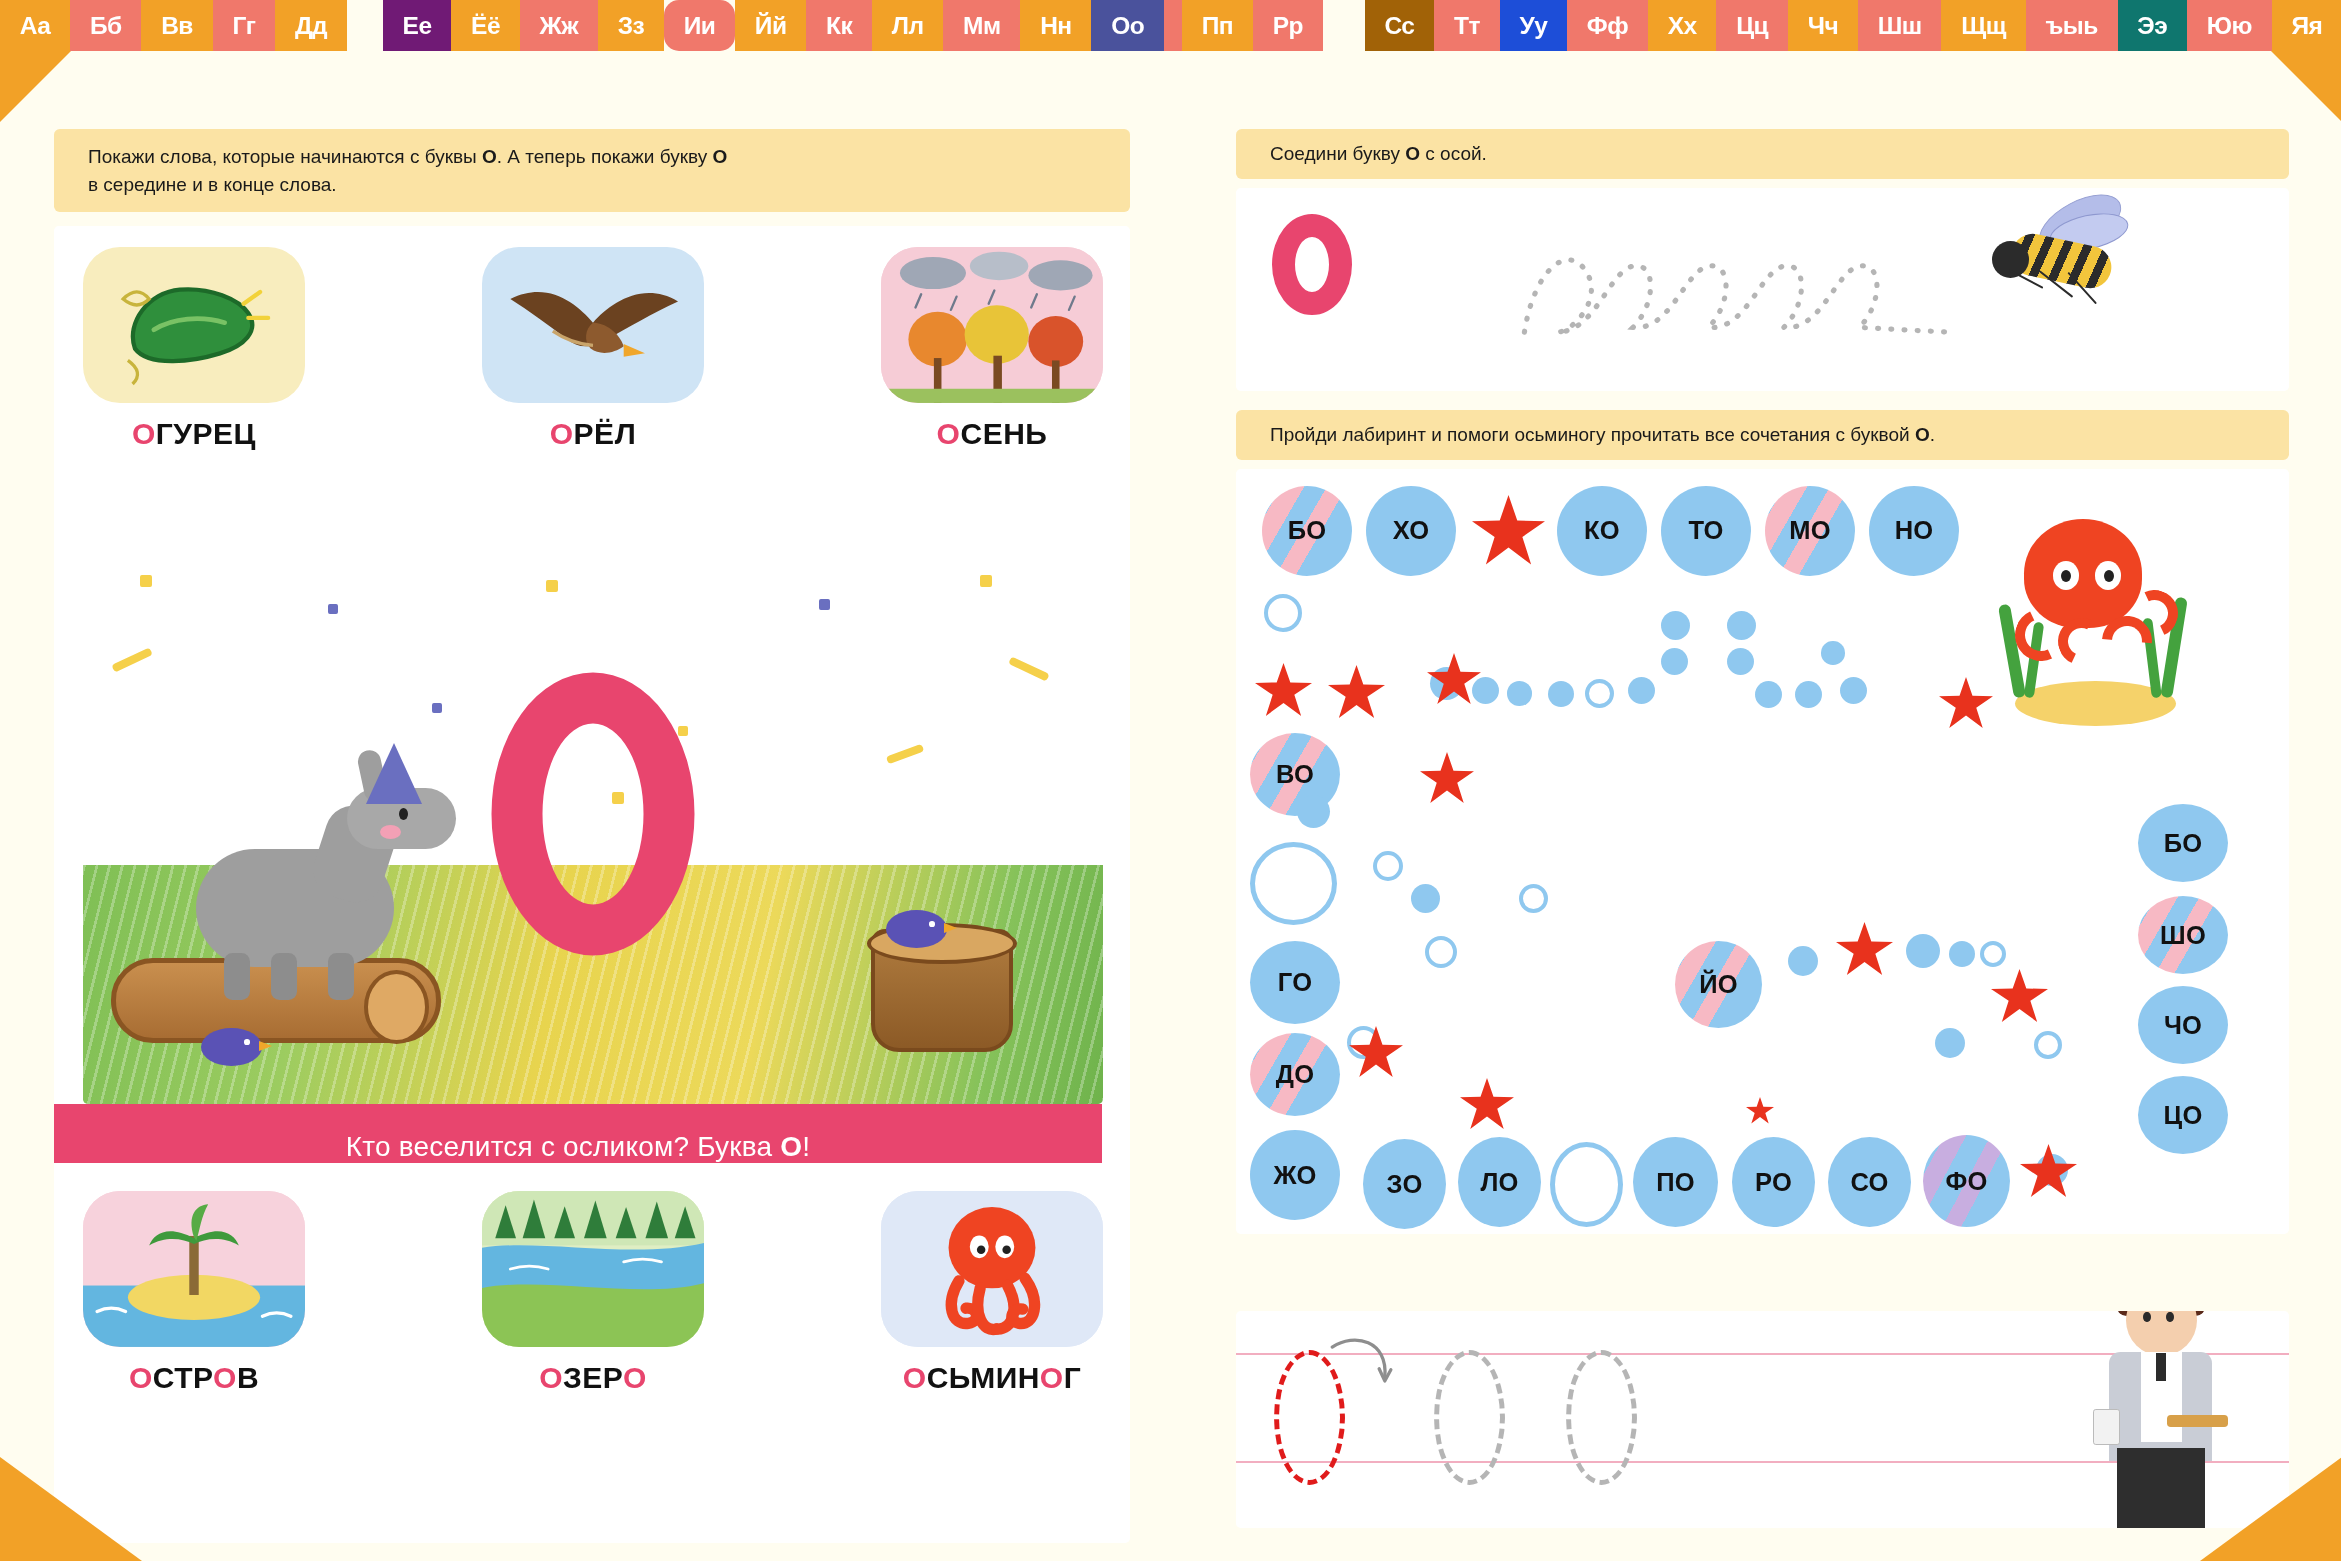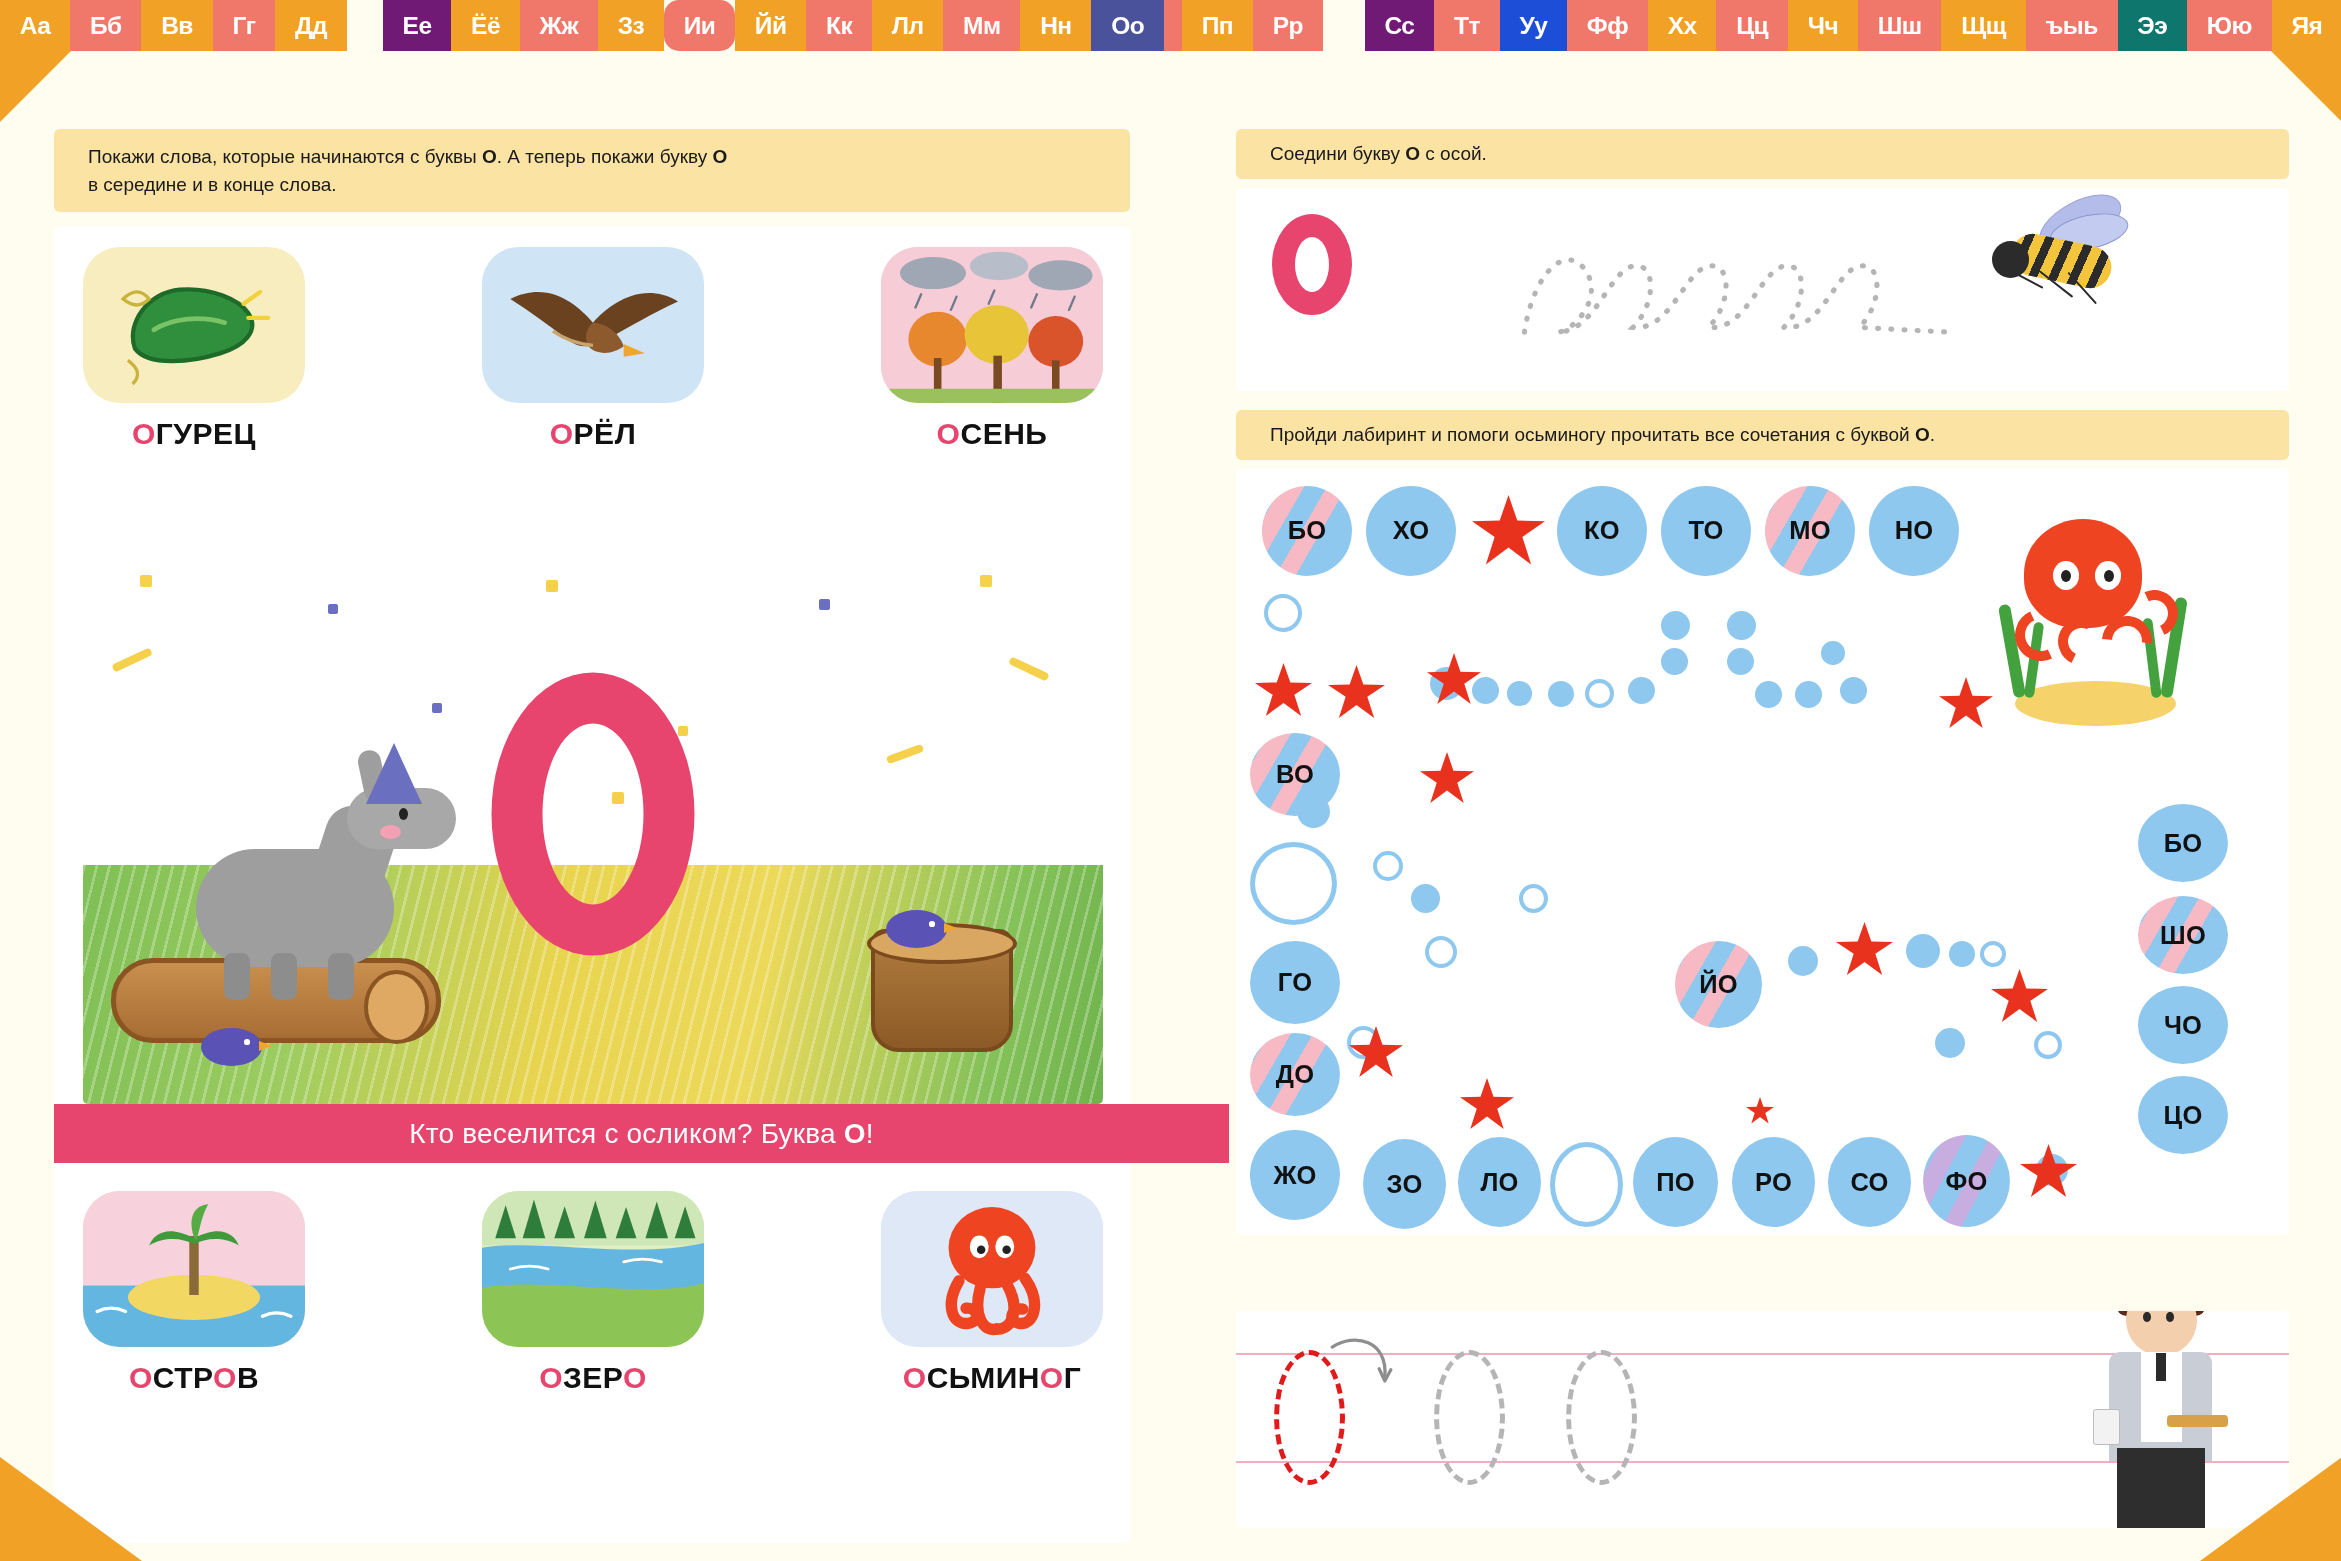--- a/index.html
+++ b/index.html
@@ -239,21 +239,21 @@
       <div class="alpha-cell" style="background: rgb(240, 120, 107); border-radius: 15px;">Ии</div>
       <div class="alpha-cell" style="background: rgb(242, 161, 39);">Йй</div>
       <div class="alpha-cell" style="background: rgb(240, 120, 107);">Кк</div>
       <div class="alpha-cell" style="background: rgb(242, 161, 39);">Лл</div>
       <div class="alpha-cell" style="background: rgb(240, 120, 107);">Мм</div>
       <div class="alpha-cell" style="background: rgb(242, 161, 39);">Нн</div>
       <div class="alpha-cell active" style="background: rgb(240, 120, 107);">Оо</div>
       <div class="alpha-cell spacer" style="background: rgb(240, 120, 107);"></div>
       <div class="alpha-cell" style="background: rgb(242, 161, 39);">Пп</div>
       <div class="alpha-cell" style="background: rgb(240, 120, 107);">Рр</div>
-      <div class="alpha-cell" style="background: #701a75; margin-left: 42px;">Сс</div>
+      <div class="alpha-cell" style="background: #a16207; margin-left: 42px;">Сс</div>
       <div class="alpha-cell" style="background: rgb(240, 120, 107);">Тт</div>
       <div class="alpha-cell" style="background: #1d4ed8;">Уу</div>
       <div class="alpha-cell" style="background: rgb(240, 120, 107);">Фф</div>
       <div class="alpha-cell" style="background: rgb(242, 161, 39);">Хх</div>
       <div class="alpha-cell" style="background: rgb(240, 120, 107);">Цц</div>
       <div class="alpha-cell" style="background: rgb(242, 161, 39);">Чч</div>
       <div class="alpha-cell" style="background: rgb(240, 120, 107);">Шш</div>
       <div class="alpha-cell" style="background: rgb(242, 161, 39);">Щщ</div>
       <div class="alpha-cell" style="background: rgb(240, 120, 107);">ъыь</div>
       <div class="alpha-cell" style="background: #0f766e;">Ээ</div>
@@ -360,21 +360,21 @@
       <div class="confetti" style="left:736px;top:52px; width:11.3px;height:11.3px;background:#6a6fc0;"></div>
       <div class="confetti" style="left:897px;top:28px;  width:12.3px;height:12.3px;background:#f5d04a;"></div>
       <div class="confetti" style="left:529px;top:245px; width:12.3px;height:12.3px;background:#f5d04a;"></div>
       <div class="confetti" style="left:595px;top:179px; width:10.4px;height:10.4px;background:#f5d04a;"></div>
       <div class="confetti" style="left:349px; top:156px; width:10.4px;height:10.4px;background:#6a6fc0;"></div>
       <div class="confetti" style="left:28px;  top:109px; width:42px;height:7.6px;background:#f5d04a;border-radius:3.8px;transform:rotate(-25deg);"></div>
       <div class="confetti" style="left:925px;top:118px; width:42px;height:7.6px;background:#f5d04a;border-radius:3.8px;transform:rotate(25deg);"></div>
       <div class="confetti" style="left:803px;top:203px; width:38px;height:7.6px;background:#f5d04a;border-radius:3.8px;transform:rotate(-20deg);"></div>
     </div>
 
-    <div class="caption-bar" style="left:54px; top:1053px; width:1175px; height:59px;">
+    <div class="caption-bar" style="left:54px; top:1053px; width:1048px; height:59px;align-items:flex-end;">
       <div class="caption-text">
         <span>Кто веселится с осликом? Буква </span><b>О</b><span>!</span>
       </div>
     </div>
 
     <div class="pic-row" id="bottom-pic-row" style="left:83px; top:1140px; width:1020px;">
         <div class="pic-item">
           <div class="pic-tile" style="background: rgb(247, 210, 220);"><svg width="222" height="156" viewBox="0 0 470 330">
               <rect width="470" height="330" fill="#f7d2dc"></rect>
               <rect y="200" width="470" height="130" fill="#63b6e0"></rect>

